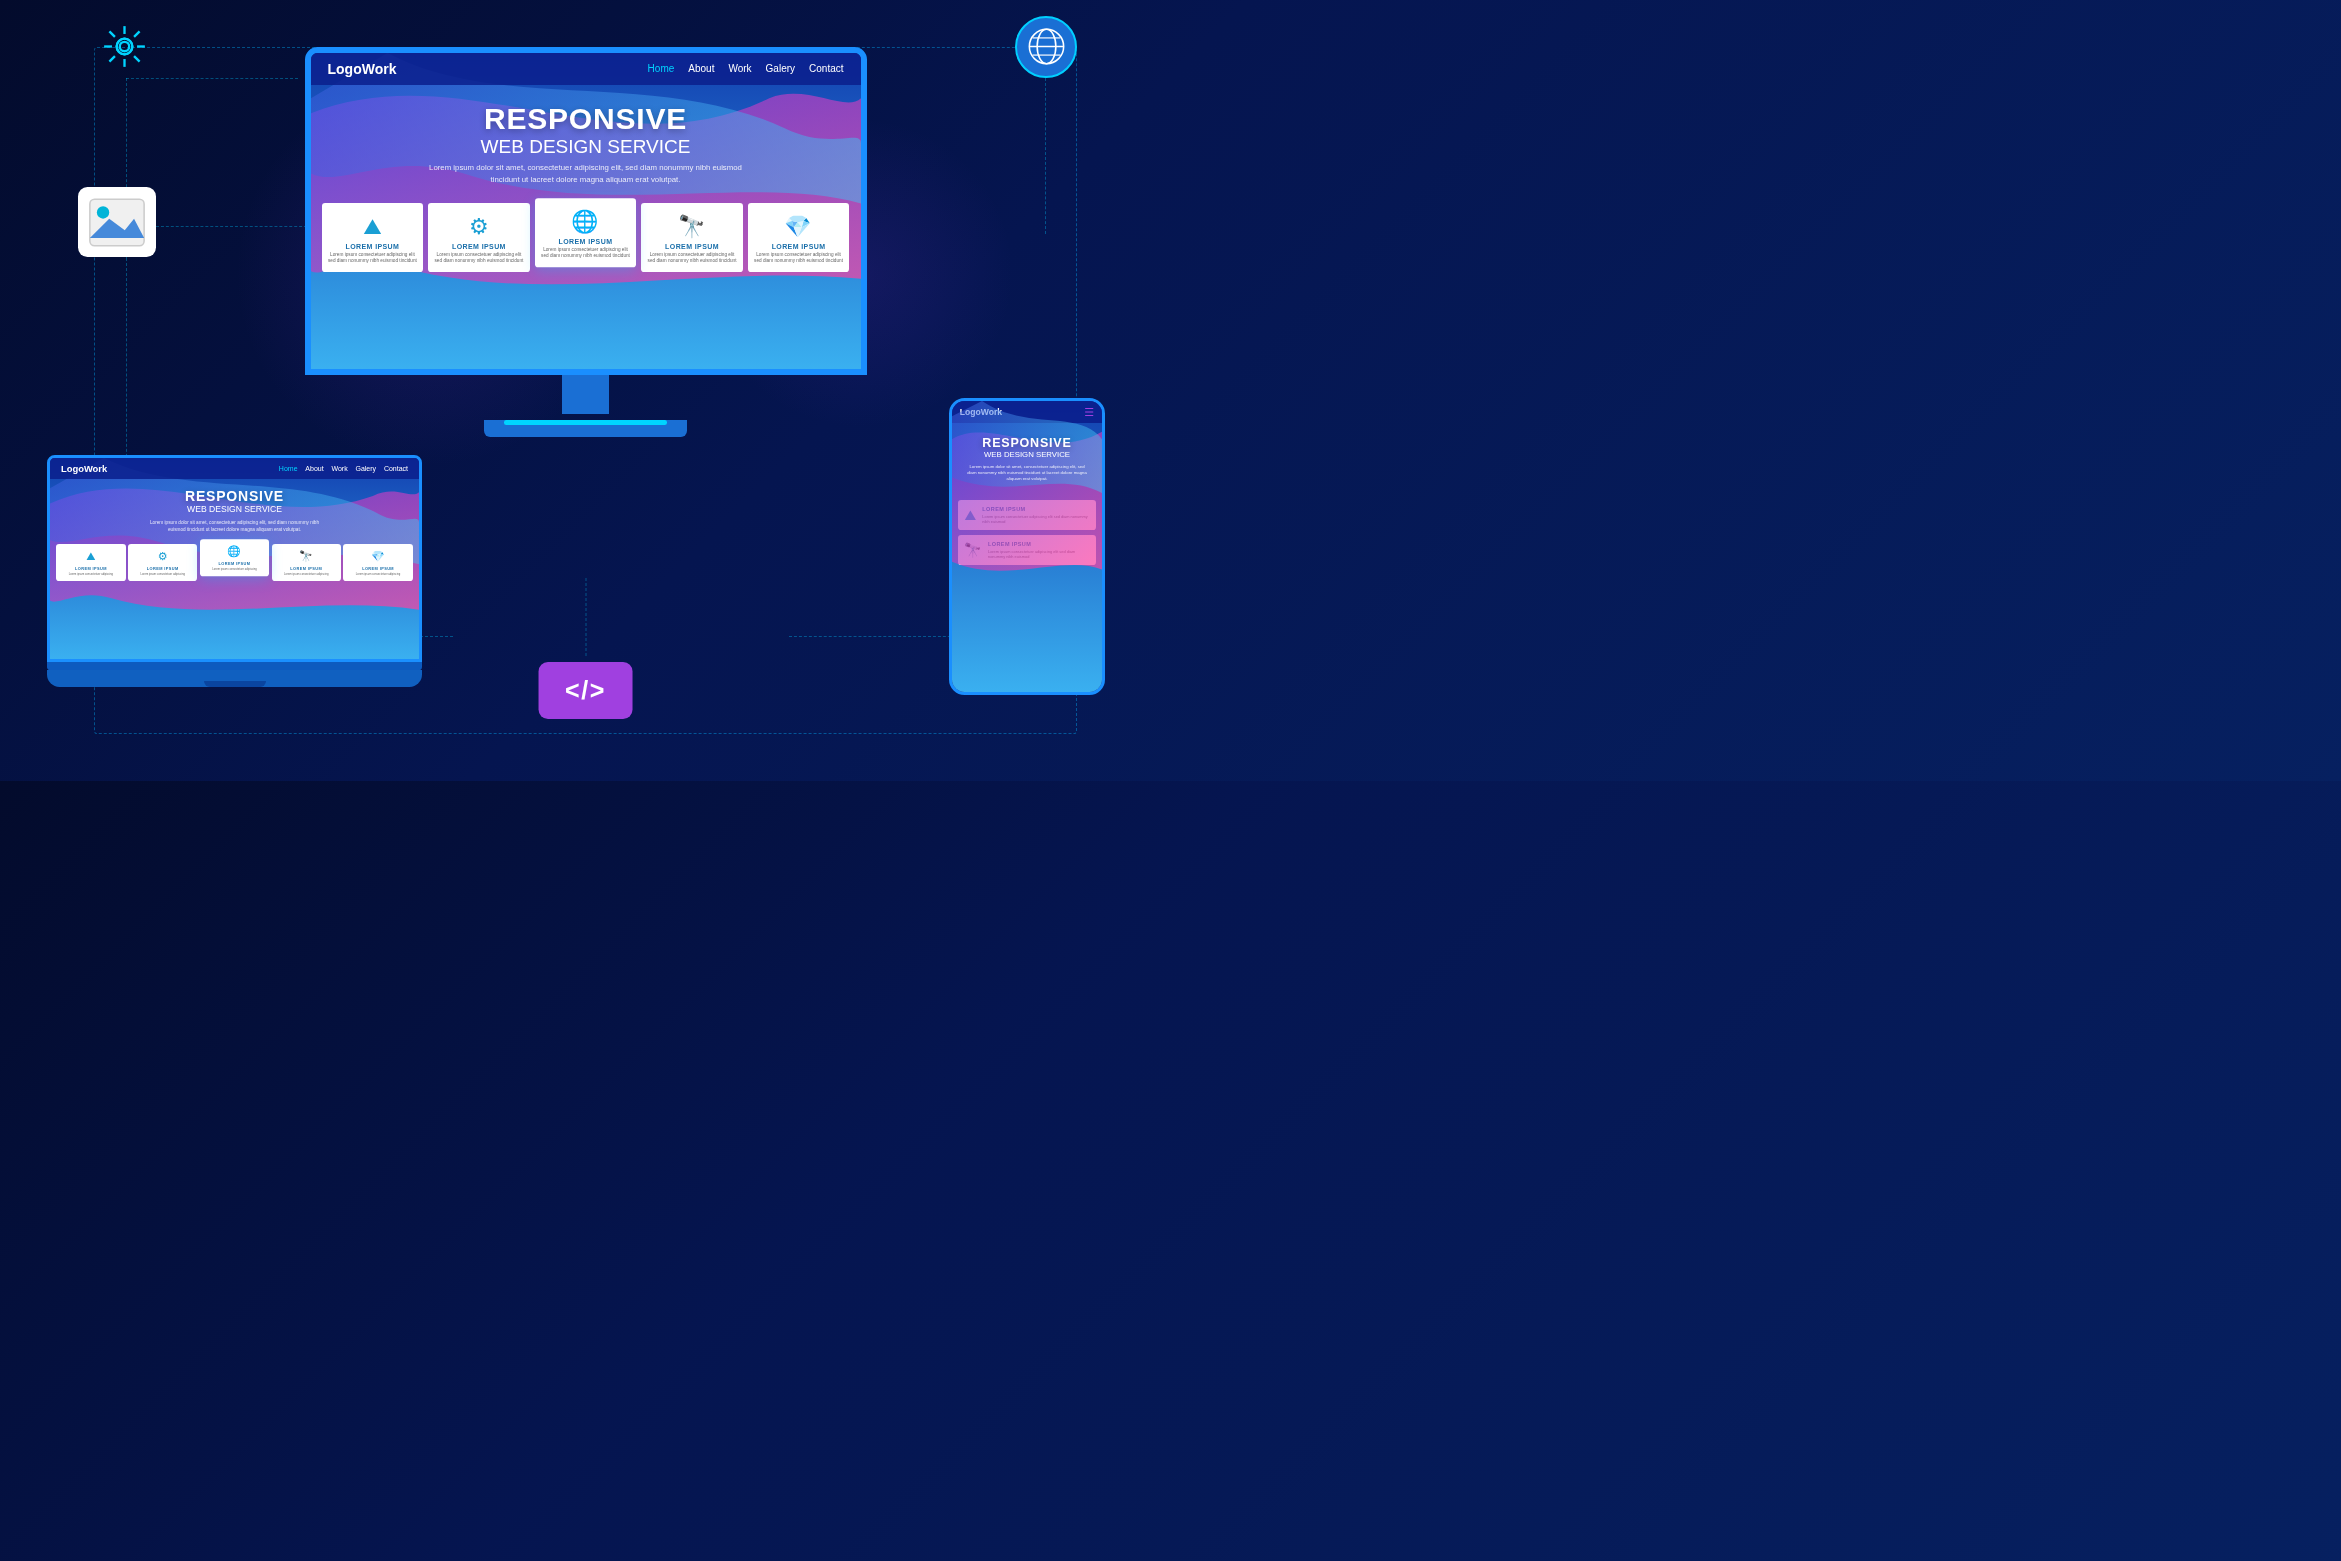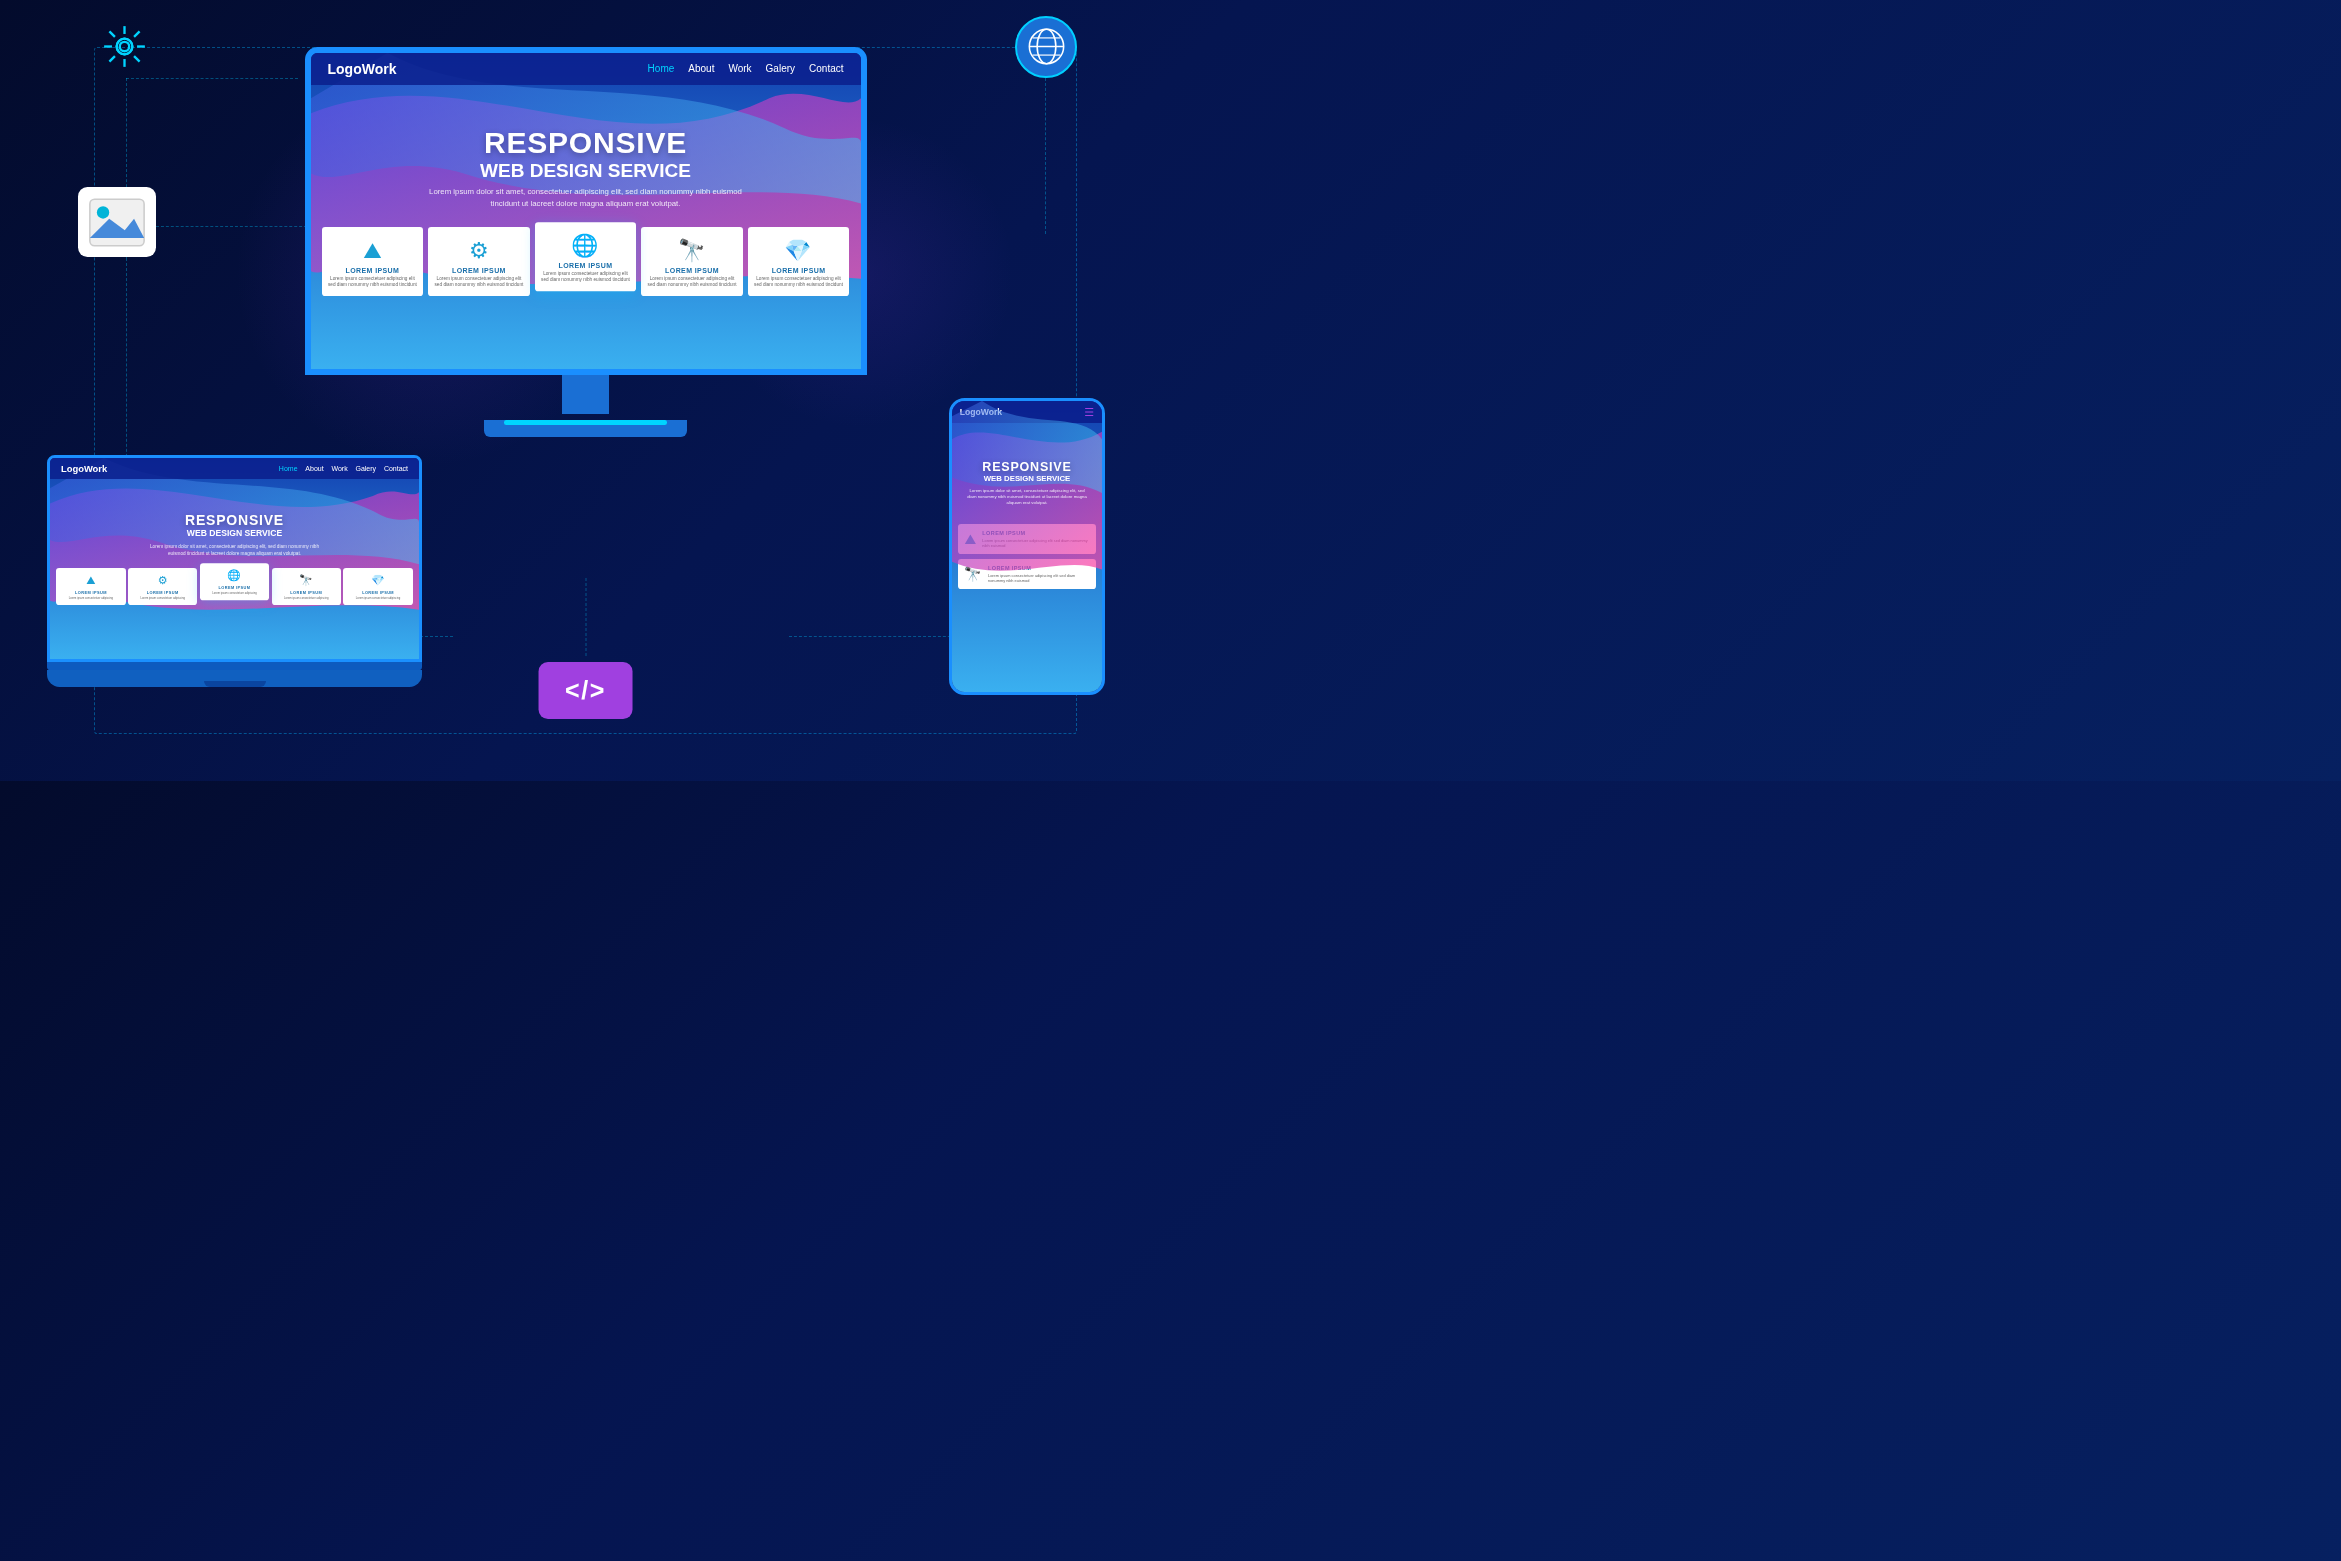--- a/index.html
+++ b/index.html
@@ -212,36 +212,35 @@
       color: #00d4ff;
       font-weight: normal;
     }
 
     
     .hero-section {
       position: relative;
       padding: 11px 15.6px 7.8px;
       text-align: center;
       z-index: 2;
-      margin-top: 24px;
     }
     .hero-title-main {
       color: white;
       font-size: 17px;
       font-weight: 900;
       letter-spacing: 0.8px;
       text-transform: uppercase;
       text-shadow: 0 1.6px 6.2px rgba(0,0,0,0.3);
       position: relative;
       z-index: 3;
     }
     .hero-title-sub {
       color: white;
       font-size: 11px;
-      font-weight: 700;
+      font-weight: 400;
       text-transform: uppercase;
       position: relative;
       z-index: 3;
     }
     .hero-desc {
       color: rgba(255,255,255,0.85);
       font-size: 5.5px;
       line-height: 1.5;
       margin-top: 4.7px;
       position: relative;

